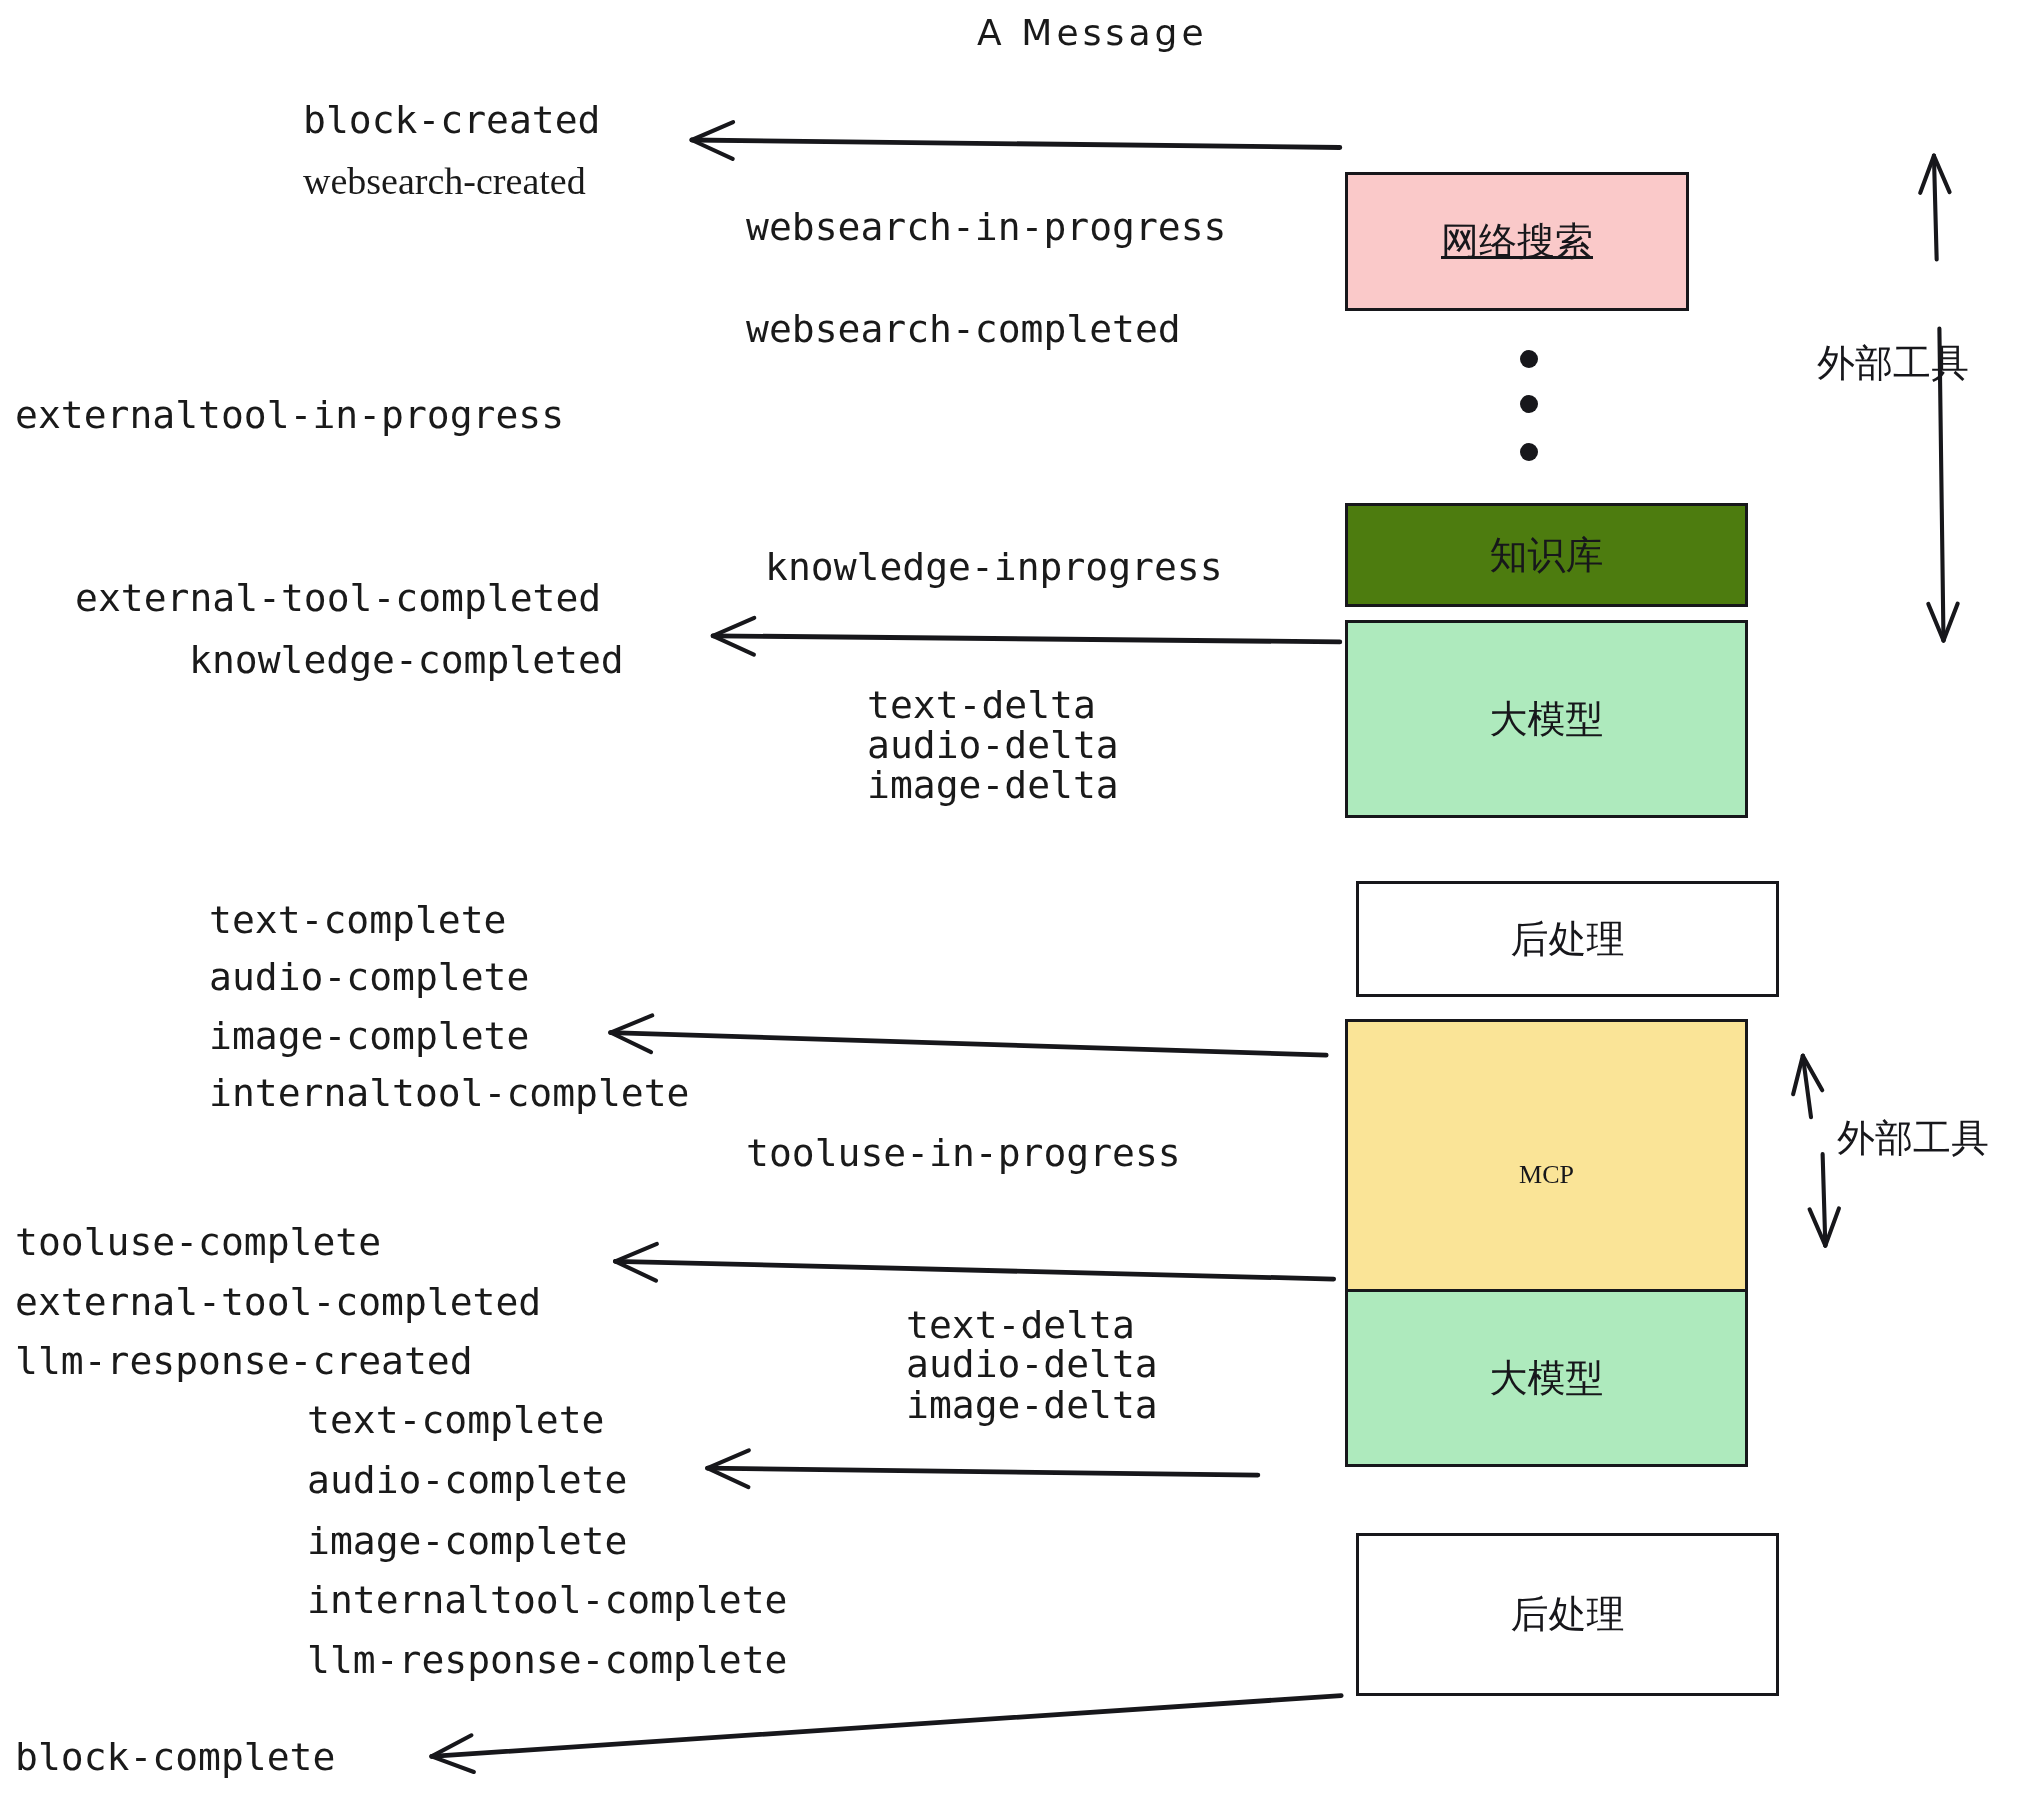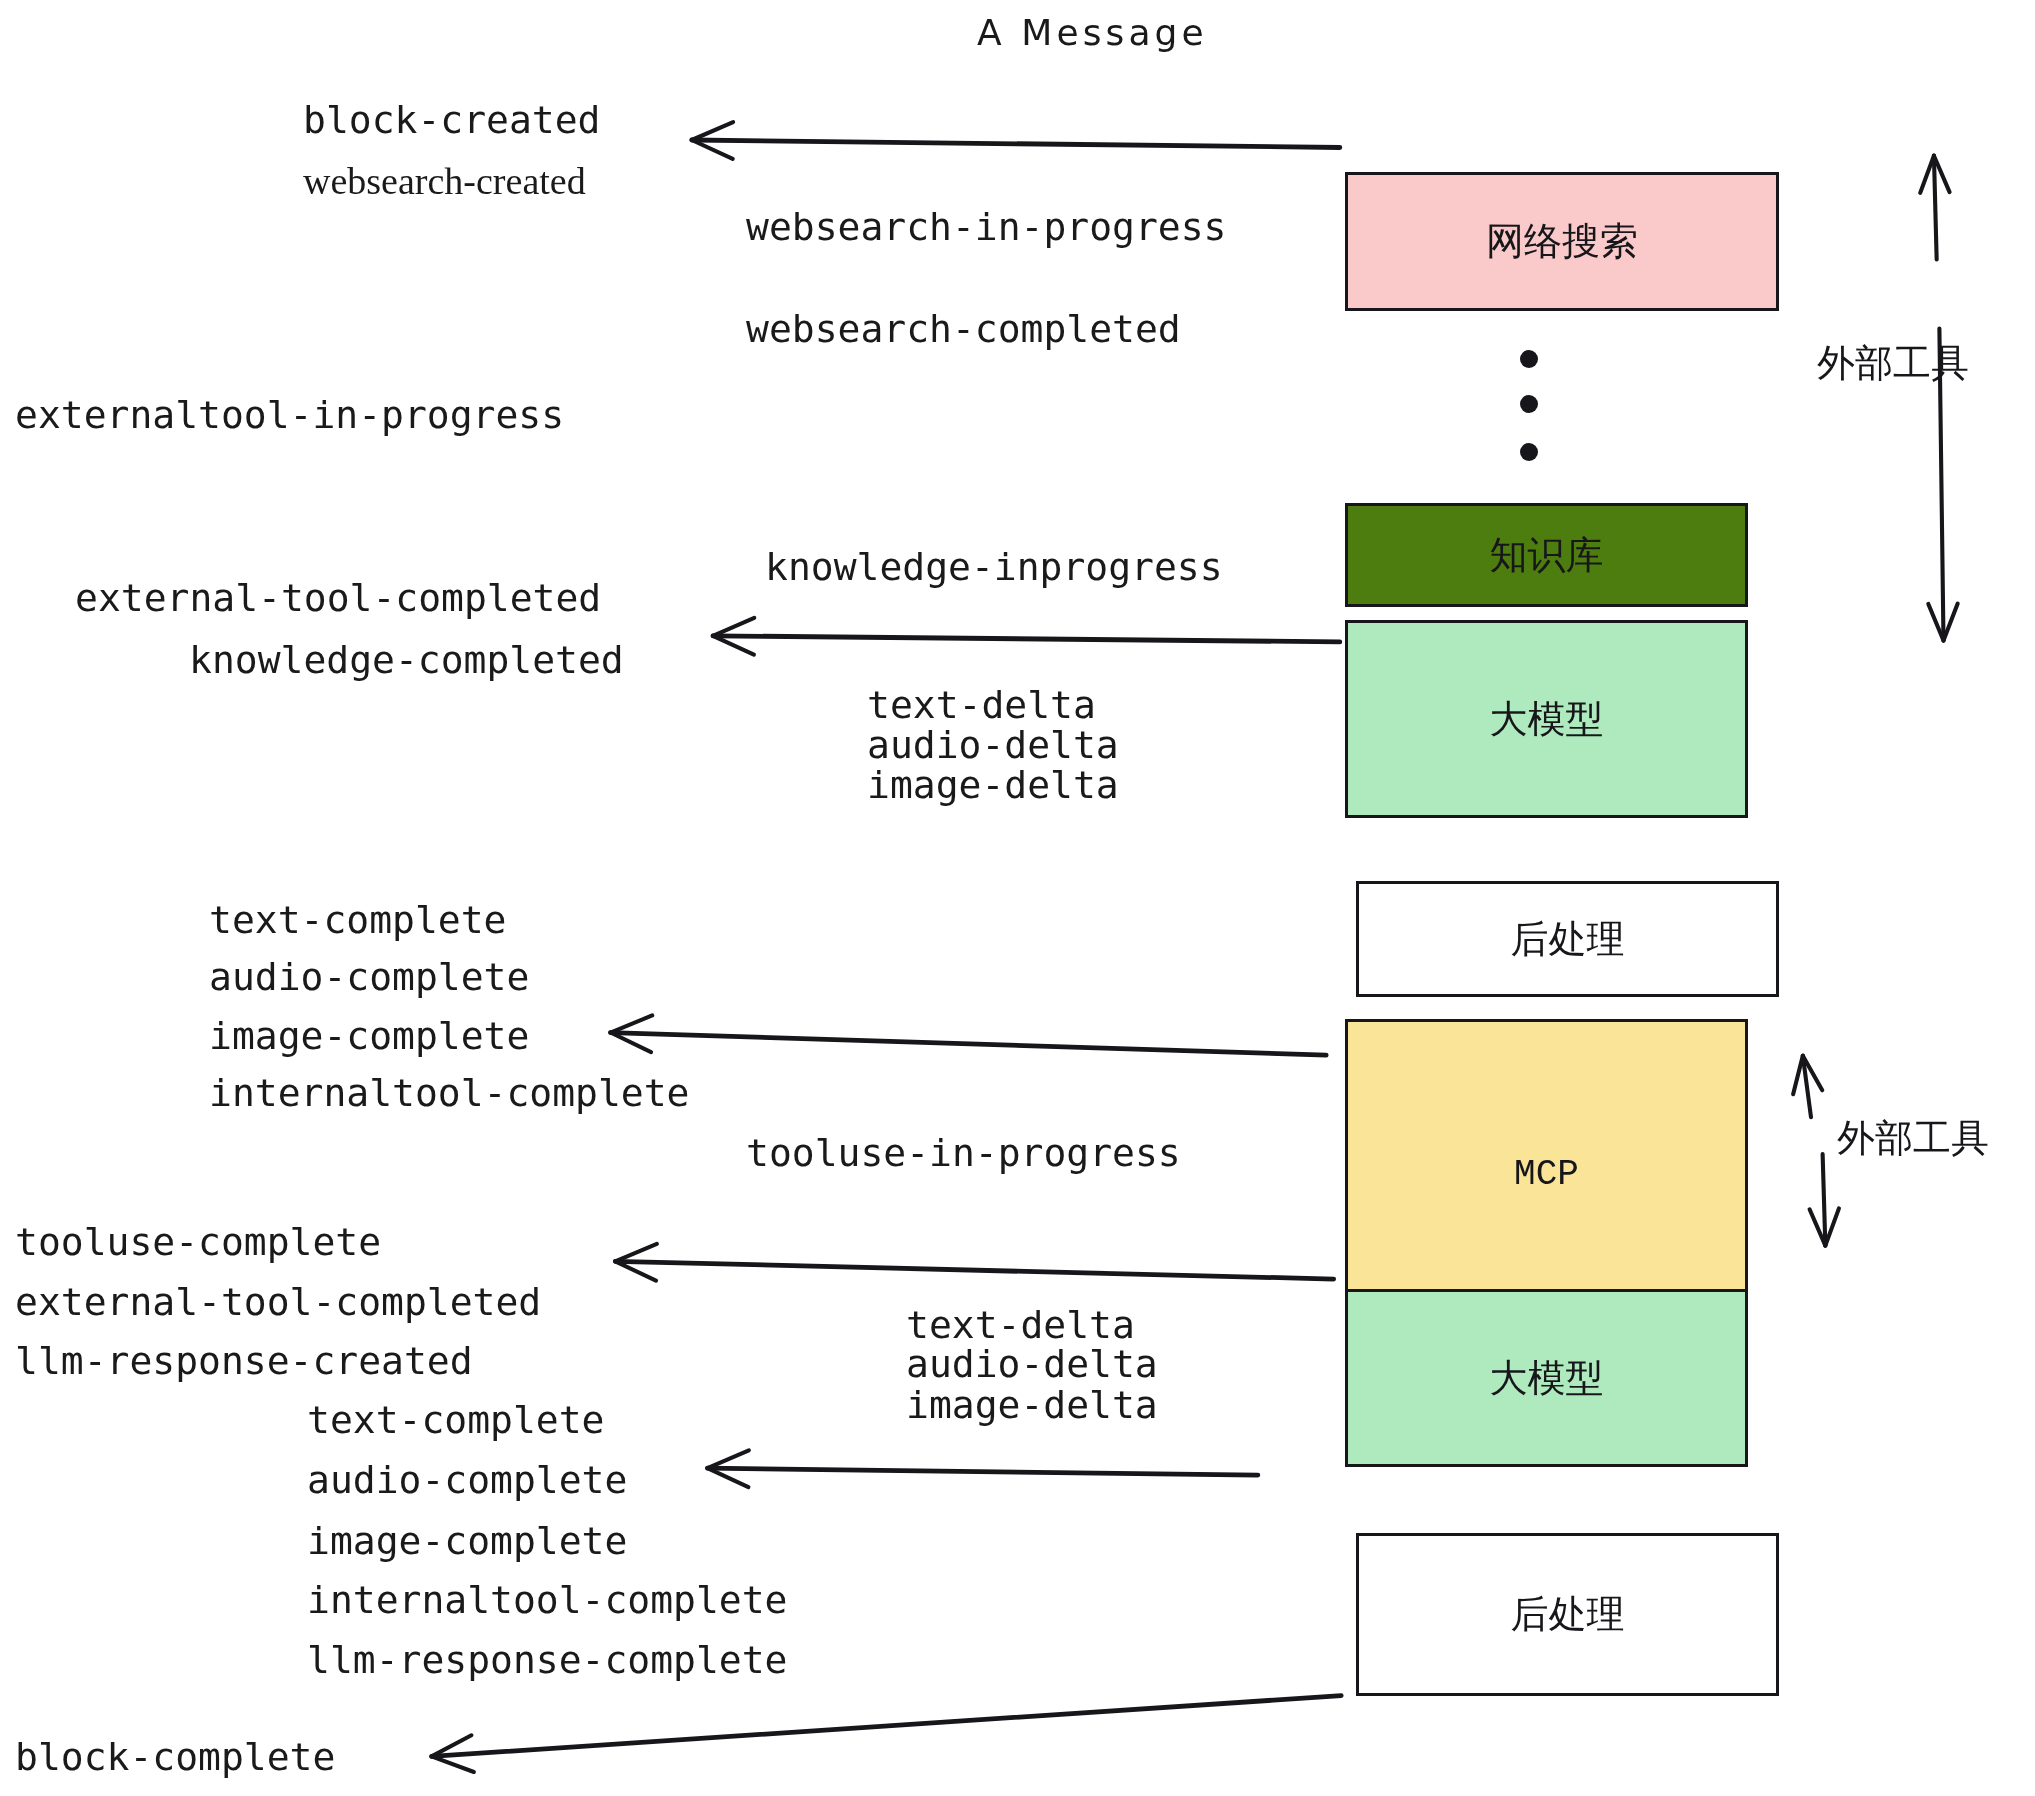--- a/index.html
+++ b/index.html
@@ -32,22 +32,22 @@
     border:3.4px solid #17171b;
     box-sizing:border-box;
     display:flex;
     align-items:center;
     justify-content:center;
     font-family:"DejaVu Sans","Liberation Sans",sans-serif;
     font-size:38px;
     color:#17171b;
   }
   .box.mono{
-    font-family:Liberation Mono, monospace;
-    font-size:36px;
+    font-family:Liberation Serif, serif;
+    font-size:26px;
   }
   .sidelbl{
     position:absolute;
     font-family:"DejaVu Sans","Liberation Sans",sans-serif;
     font-size:38px;
     color:#17171b;
     white-space:nowrap;
   }
   .dot{
     position:absolute;
@@ -115,21 +115,21 @@
         <line x1="2640" y1="1546" x2="2625.7940051748224" y2="1602.2333505228617" stroke="#17171b" stroke-width="6" stroke-linecap="round"></line>
       </g>
       <line x1="2669" y1="1690" x2="2673" y2="1824" stroke="#17171b" stroke-width="6" stroke-linecap="round"></line>
       <g>
         <line x1="2673" y1="1824" x2="2649.889069895989" y2="1770.8033374192748" stroke="#17171b" stroke-width="6" stroke-linecap="round"></line>
         <line x1="2673" y1="1824" x2="2692.8966872790684" y2="1769.519527945153" stroke="#17171b" stroke-width="6" stroke-linecap="round"></line>
       </g>
     </svg>
 
   <div id="boxes-layer">
-      <div class="box" style="left: 1345px; top: 172px; width: 434px; height: 139px; background: rgb(250, 201, 201); border-color: rgb(23, 23, 27);">
+      <div class="box" style="left: 1345px; top: 172px; width: 344px; height: 139px; background: rgb(250, 201, 201); border-color: rgb(23, 23, 27); text-decoration: underline;">
         <span>网络搜索</span>
       </div>
       <div class="box" style="left: 1345px; top: 503px; width: 403px; height: 104px; background: #4d7c0f; border-color: rgb(23, 23, 27);">
         <span>知识库</span>
       </div>
       <div class="box" style="left: 1345px; top: 620px; width: 403px; height: 198px; background: rgb(174, 234, 189); border-color: rgb(23, 23, 27);">
         <span>大模型</span>
       </div>
       <div class="box" style="left: 1356px; top: 881px; width: 423px; height: 116px; background: rgb(255, 255, 255); border-color: rgb(23, 23, 27);">
         <span>后处理</span>

